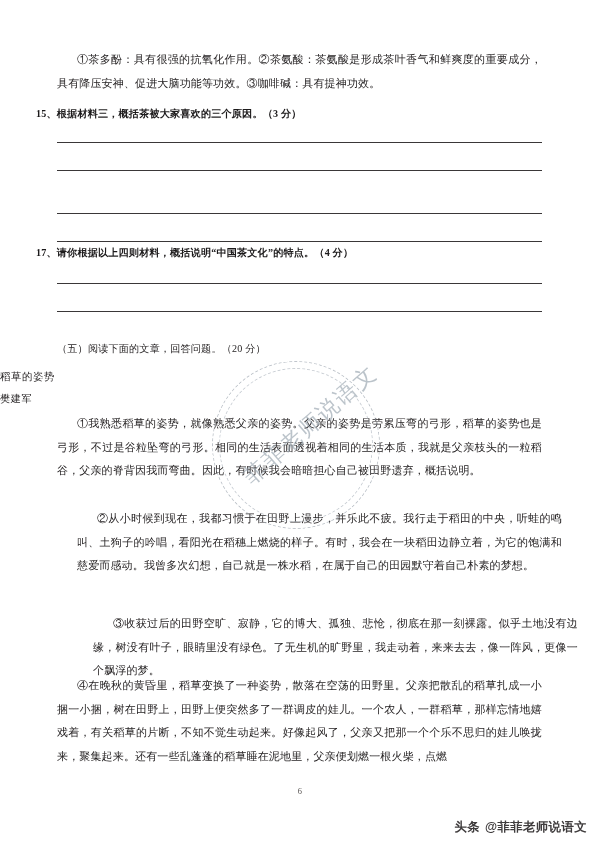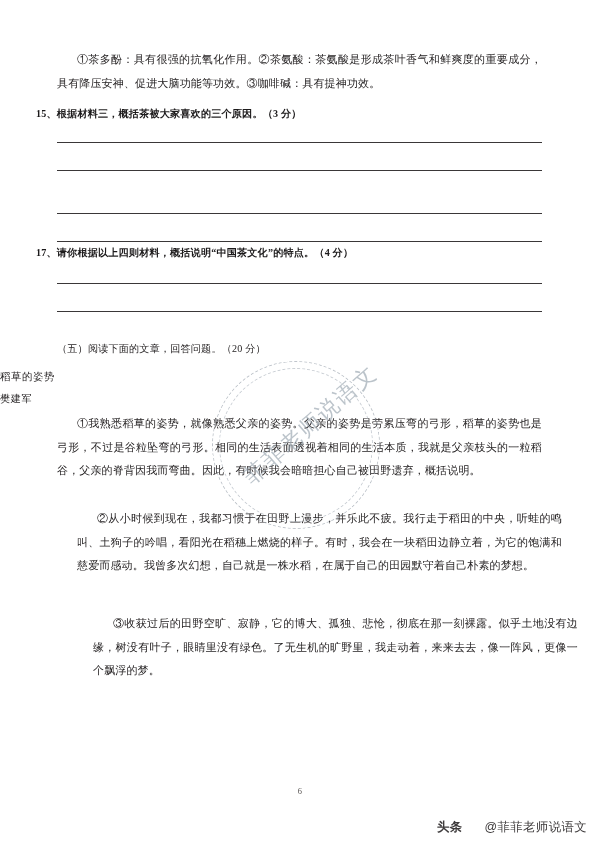--- a/index.html
+++ b/index.html
@@ -135,23 +135,22 @@
     right: 12px;
     bottom: 12px;
     font-size: 12.4px;
     color: #3f3c3d;
     letter-spacing: 0.4px;
     white-space: nowrap;
     font-family: "Liberation Sans", sans-serif;
     font-weight: bold;
   }
   .attrib .at {
-    font-weight: normal;
+    font-weight: bold;
     padding: 0 1px;
-    margin-left: 17px;
   }
 </style>
 </head>
 <body>
 
 <div id="page">
   <div class="sheet">
 
     <div class="para indent" style="left:57px; top:48px; width:485px;">①茶多酚：具有很强的抗氧化作用。②茶氨酸：茶氨酸是形成茶叶香气和鲜爽度的重要成分，具有降压安神、促进大脑功能等功效。③咖啡碱：具有提神功效。</div>
 
@@ -170,20 +169,21 @@
 
     <div class="title-cn" style="top:370px;">稻草的姿势</div>
     <div class="author-cn" style="top:392px;">樊建军</div>
 
     <div class="para indent" style="left:57px; top:412px; width:485px;">①我熟悉稻草的姿势，就像熟悉父亲的姿势。父亲的姿势是劳累压弯的弓形，稻草的姿势也是弓形，不过是谷粒坠弯的弓形。相同的生活表面透视着相同的生活本质，我就是父亲枝头的一粒稻谷，父亲的脊背因我而弯曲。因此，有时候我会暗暗担心自己被田野遗弃，概括说明。</div>
 
     <div class="para indent" style="left:57px; top:507px; width:485px;margin-left:20px;">②从小时候到现在，我都习惯于在田野上漫步，并乐此不疲。我行走于稻田的中央，听蛙的鸣叫、土狗子的吟唱，看阳光在稻穗上燃烧的样子。有时，我会在一块稻田边静立着，为它的饱满和慈爱而感动。我曾多次幻想，自己就是一株水稻，在属于自己的田园默守着自己朴素的梦想。</div>
 
     <div class="para indent" style="left:57px; top:612px; width:485px;margin-left:36px;">③收获过后的田野空旷、寂静，它的博大、孤独、悲怆，彻底在那一刻裸露。似乎土地没有边缘，树没有叶子，眼睛里没有绿色。了无生机的旷野里，我走动着，来来去去，像一阵风，更像一个飘浮的梦。</div>
 
+    <div class="para indent" style="left:57px; top:674px; width:485px;">④在晚秋的黄昏里，稻草变换了一种姿势，散落在空荡的田野里。父亲把散乱的稻草扎成一小捆一小捆，树在田野上，田野上便突然多了一群调皮的娃儿。一个农人，一群稻草，那样忘情地嬉戏着，有关稻草的片断，不知不觉生动起来。好像起风了，父亲又把那一个个乐不思归的娃儿唤拢来，聚集起来。还有一些乱蓬蓬的稻草睡在泥地里，父亲便划燃一根火柴，点燃</div>
 
     <div class="watermark">
       <div class="wm-ring"></div>
       <div class="wm-ring2"></div>
       <div class="wm-text">菲菲老师说语文</div>
     </div>
 
     <div class="pagenum" style="top:787px;">6</div>
 
     <div class="attrib">

